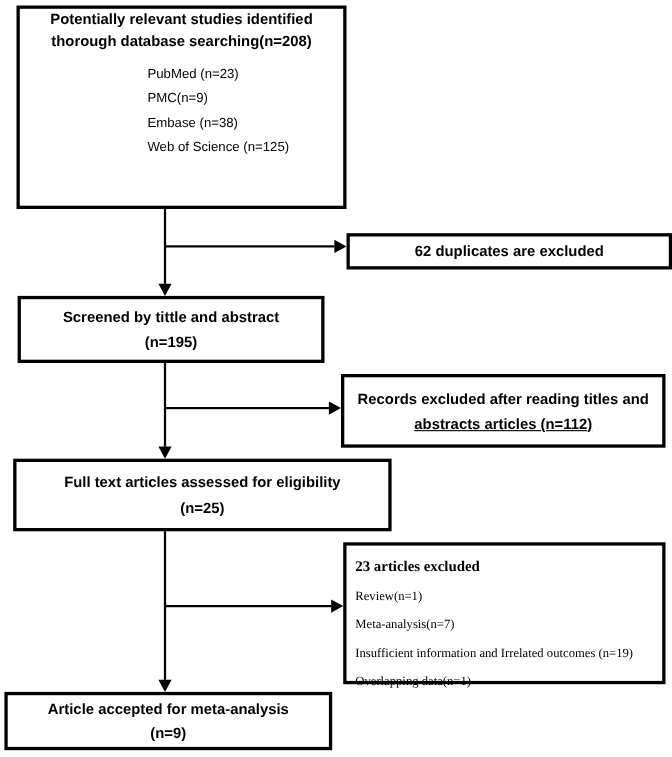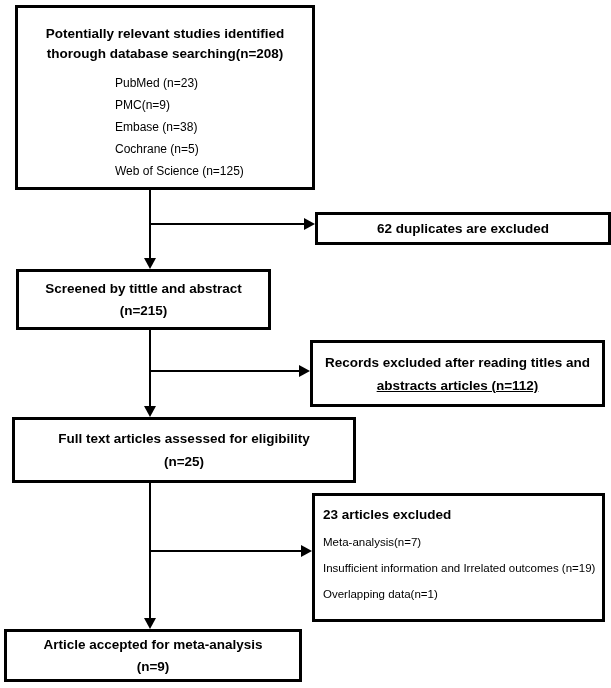--- a/index.html
+++ b/index.html
@@ -29,37 +29,39 @@
     justify-content: center;
     text-align: center;
   }
   .title-text {
     font-size: 13.5px;
     font-weight: bold;
     line-height: 22px;
   }
   
   .id-title {
-    margin-top: 16px;
+    margin-top: 0;
     text-align: center;
     font-size: 13.5px;
     font-weight: bold;
     line-height: 20px;
   }
   .id-sources {
     margin-top: 8px;
     padding-left: 97px;
     text-align: left;
     font-size: 12px;
     line-height: 22px;
+    margin-left: 19px;
   }
   
   .excl-inner {
     padding: 9px 6px 0 8px;
     text-align: left;
+    font-family: Liberation Serif, serif;
   }
   .excl-title {
     font-size: 13.5px;
     font-weight: bold;
     line-height: 20px;
   }
   .excl-reasons {
     margin-top: 4px;
     font-size: 11.5px;
     line-height: 26px;
@@ -99,38 +101,37 @@
 
   <div class="box" style="left:15px; top:5px; width:300px; height:185px;">
     <div class="id-title">
       <div>Potentially relevant studies identified</div>
       <div>thorough database searching(n=208)</div>
     </div>
     <div class="id-sources">
       <div>PubMed (n=23)</div>
       <div>PMC(n=9)</div>
       <div>Embase (n=38)</div>
-      <div>Cochrane (n=5)</div>
       <div>Web of Science (n=125)</div>
     </div>
   </div>
 
   <div class="vline" style="left:149px; top:190px; height:68px;"></div>
   <div class="arrow-down" style="left:144px; top:258px;"></div>
 
   <div class="hline" style="left:150px; top:223px; width:154px;"></div>
   <div class="arrow-right" style="left:304px; top:218px;"></div>
 
   <div class="box center-col" style="left:315px; top:212px; width:296px; height:33px;">
     <div class="title-text">62 duplicates are excluded</div>
   </div>
 
-  <div class="box center-col" style="left:16px; top:269px; width:255px; height:61px;">
+  <div class="box center-col" style="left:16px; top:269px; width:279px; height:61px;">
     <div class="title-text">Screened by tittle and abstract</div>
-    <div class="title-text">(n=215)</div>
+    <div class="title-text">(n=195)</div>
   </div>
 
   <div class="vline" style="left:149px; top:330px; height:76px;"></div>
   <div class="arrow-down" style="left:144px; top:406px;"></div>
 
   <div class="hline" style="left:150px; top:370px; width:149px;"></div>
   <div class="arrow-right" style="left:299px; top:365px;"></div>
 
   <div class="box center-col" style="left:310px; top:340px; width:295px; height:67px;text-align:right;">
     <div class="title-text" style="line-height:23px;">Records excluded after reading titles and</div>
@@ -145,20 +146,21 @@
   <div class="vline" style="left:149px; top:483px; height:135px;"></div>
   <div class="arrow-down" style="left:144px; top:618px;"></div>
 
   <div class="hline" style="left:150px; top:550px; width:151px;"></div>
   <div class="arrow-right" style="left:301px; top:545px;"></div>
 
   <div class="box" style="left:312px; top:493px; width:293px; height:129px;">
     <div class="excl-inner">
       <div class="excl-title">23 articles excluded</div>
       <div class="excl-reasons">
+        <div>Review(n=1)</div>
         <div>Meta-analysis(n=7)</div>
         <div>Insufficient information and Irrelated outcomes (n=19)</div>
         <div>Overlapping data(n=1)</div>
       </div>
     </div>
   </div>
 
   <div class="box center-col" style="left:4px; top:629px; width:298px; height:53px;">
     <div class="title-text">Article accepted for meta-analysis</div>
     <div class="title-text">(n=9)</div>

